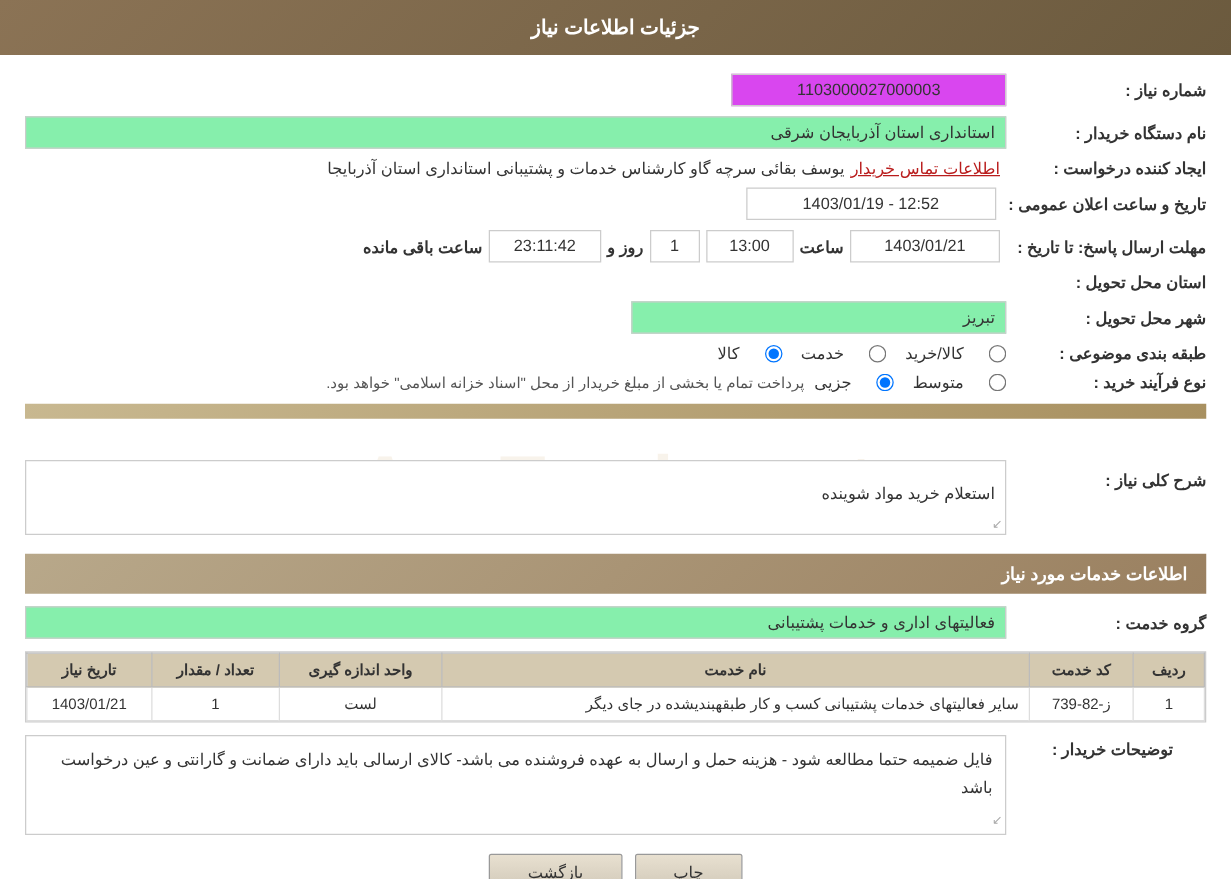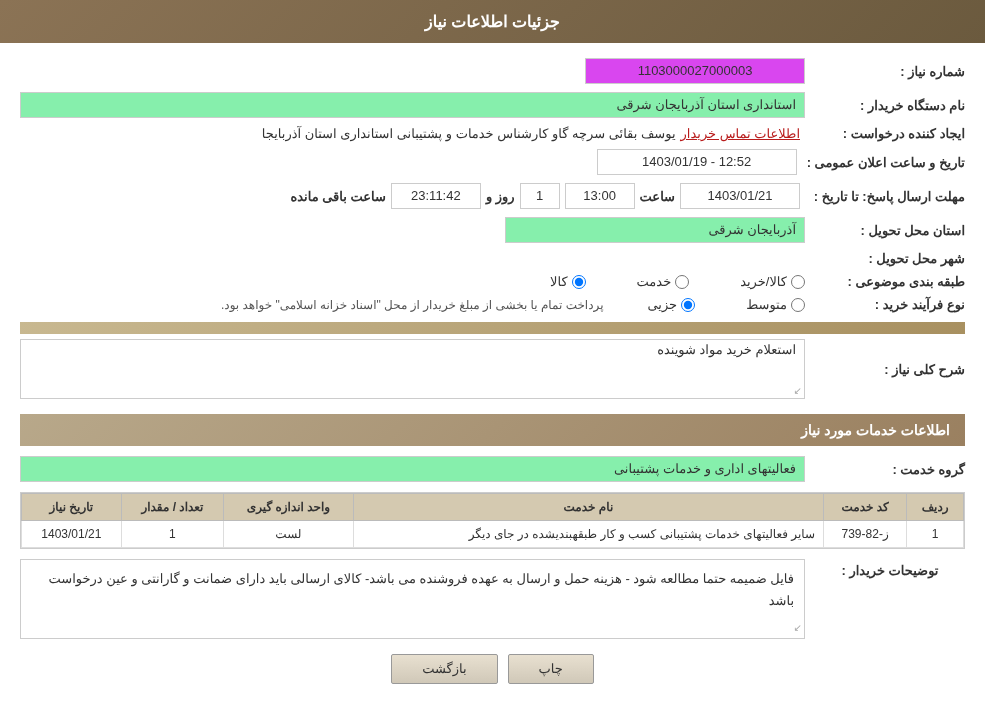--- a/index.html
+++ b/index.html
@@ -100,22 +100,21 @@
     }
     .radio-group {
       display: flex;
       align-items: center;
       gap: 15px;
       direction: rtl;
     }
     .radio-item {
       display: flex;
       align-items: center;
-      gap: 4px;
-      margin-left: 36px;
+      gap: 20px;
     }
     .radio-input {
       width: 14px;
       height: 14px;
     }
     .section-header {
       background: linear-gradient(135deg, #b8a88a, #9a8060);
       color: #fff;
       padding: 8px 15px;
       font-size: 14px;
@@ -248,26 +247,26 @@
       <span style="font-weight:bold;">ساعت</span>
       <div class="time-box" style="min-width:70px;">13:00</div>
       <div class="time-box" style="min-width:40px;">1</div>
       <span style="font-weight:bold;">روز و</span>
       <div class="time-box" style="min-width:90px;">23:11:42</div>
       <span style="font-weight:bold;">ساعت باقی مانده</span>
     </div>
 
     <div class="info-row">
       <span class="label-cell">استان محل تحویل :</span>
-      <div class="value-box medium">آذربایجان شرقی</div>
       <div style="flex:1;"></div>
     </div>
 
     <div class="info-row">
       <span class="label-cell">شهر محل تحویل :</span>
+      <div class="value-box medium">تبریز</div>
       <div style="flex:1;"></div>
     </div>
 
     <div class="info-row">
       <span class="label-cell">طبقه بندی موضوعی :</span>
       <div class="radio-group">
         <div class="radio-item">
           <input type="radio" class="radio-input" name="category" style="">
           <span>کالا/خرید</span>
         </div>
@@ -298,21 +297,21 @@
         <span style="font-size:12px; color:#555;">پرداخت تمام یا بخشی از مبلغ خریدار از محل "اسناد خزانه اسلامی" خواهد بود.</span>
       </div>
     </div>
 
     <div class="section-header" style="background: linear-gradient(135deg, #c8b890, #a89060); font-size:13px; padding:6px 15px; margin: 10px 0 5px 0;">
       <span></span>
     </div>
 
     <div class="info-row">
       <span class="label-cell">شرح کلی نیاز :</span>
-      <div style="flex:1; border:1px solid #ccc; background:#fff; padding:2px 8px; min-height:60px; direction:rtl; text-align:right; position:relative;">
+      <div style="flex:1; border:1px solid #ccc; background:#fff; padding:18px 8px; min-height:60px; direction:rtl; text-align:right; position:relative;margin-top:28px;">
         <span>استعلام خرید مواد شوینده</span>
         <div style="position:absolute; bottom:2px; right:2px; color:#aaa; font-size:10px;">↙</div>
       </div>
     </div>
 
     <div class="section-header">اطلاعات خدمات مورد نیاز</div>
 
     <div class="service-info-row">
       <span class="label-cell">گروه خدمت :</span>
       <div class="value-box">فعالیتهای اداری و خدمات پشتیبانی</div>

